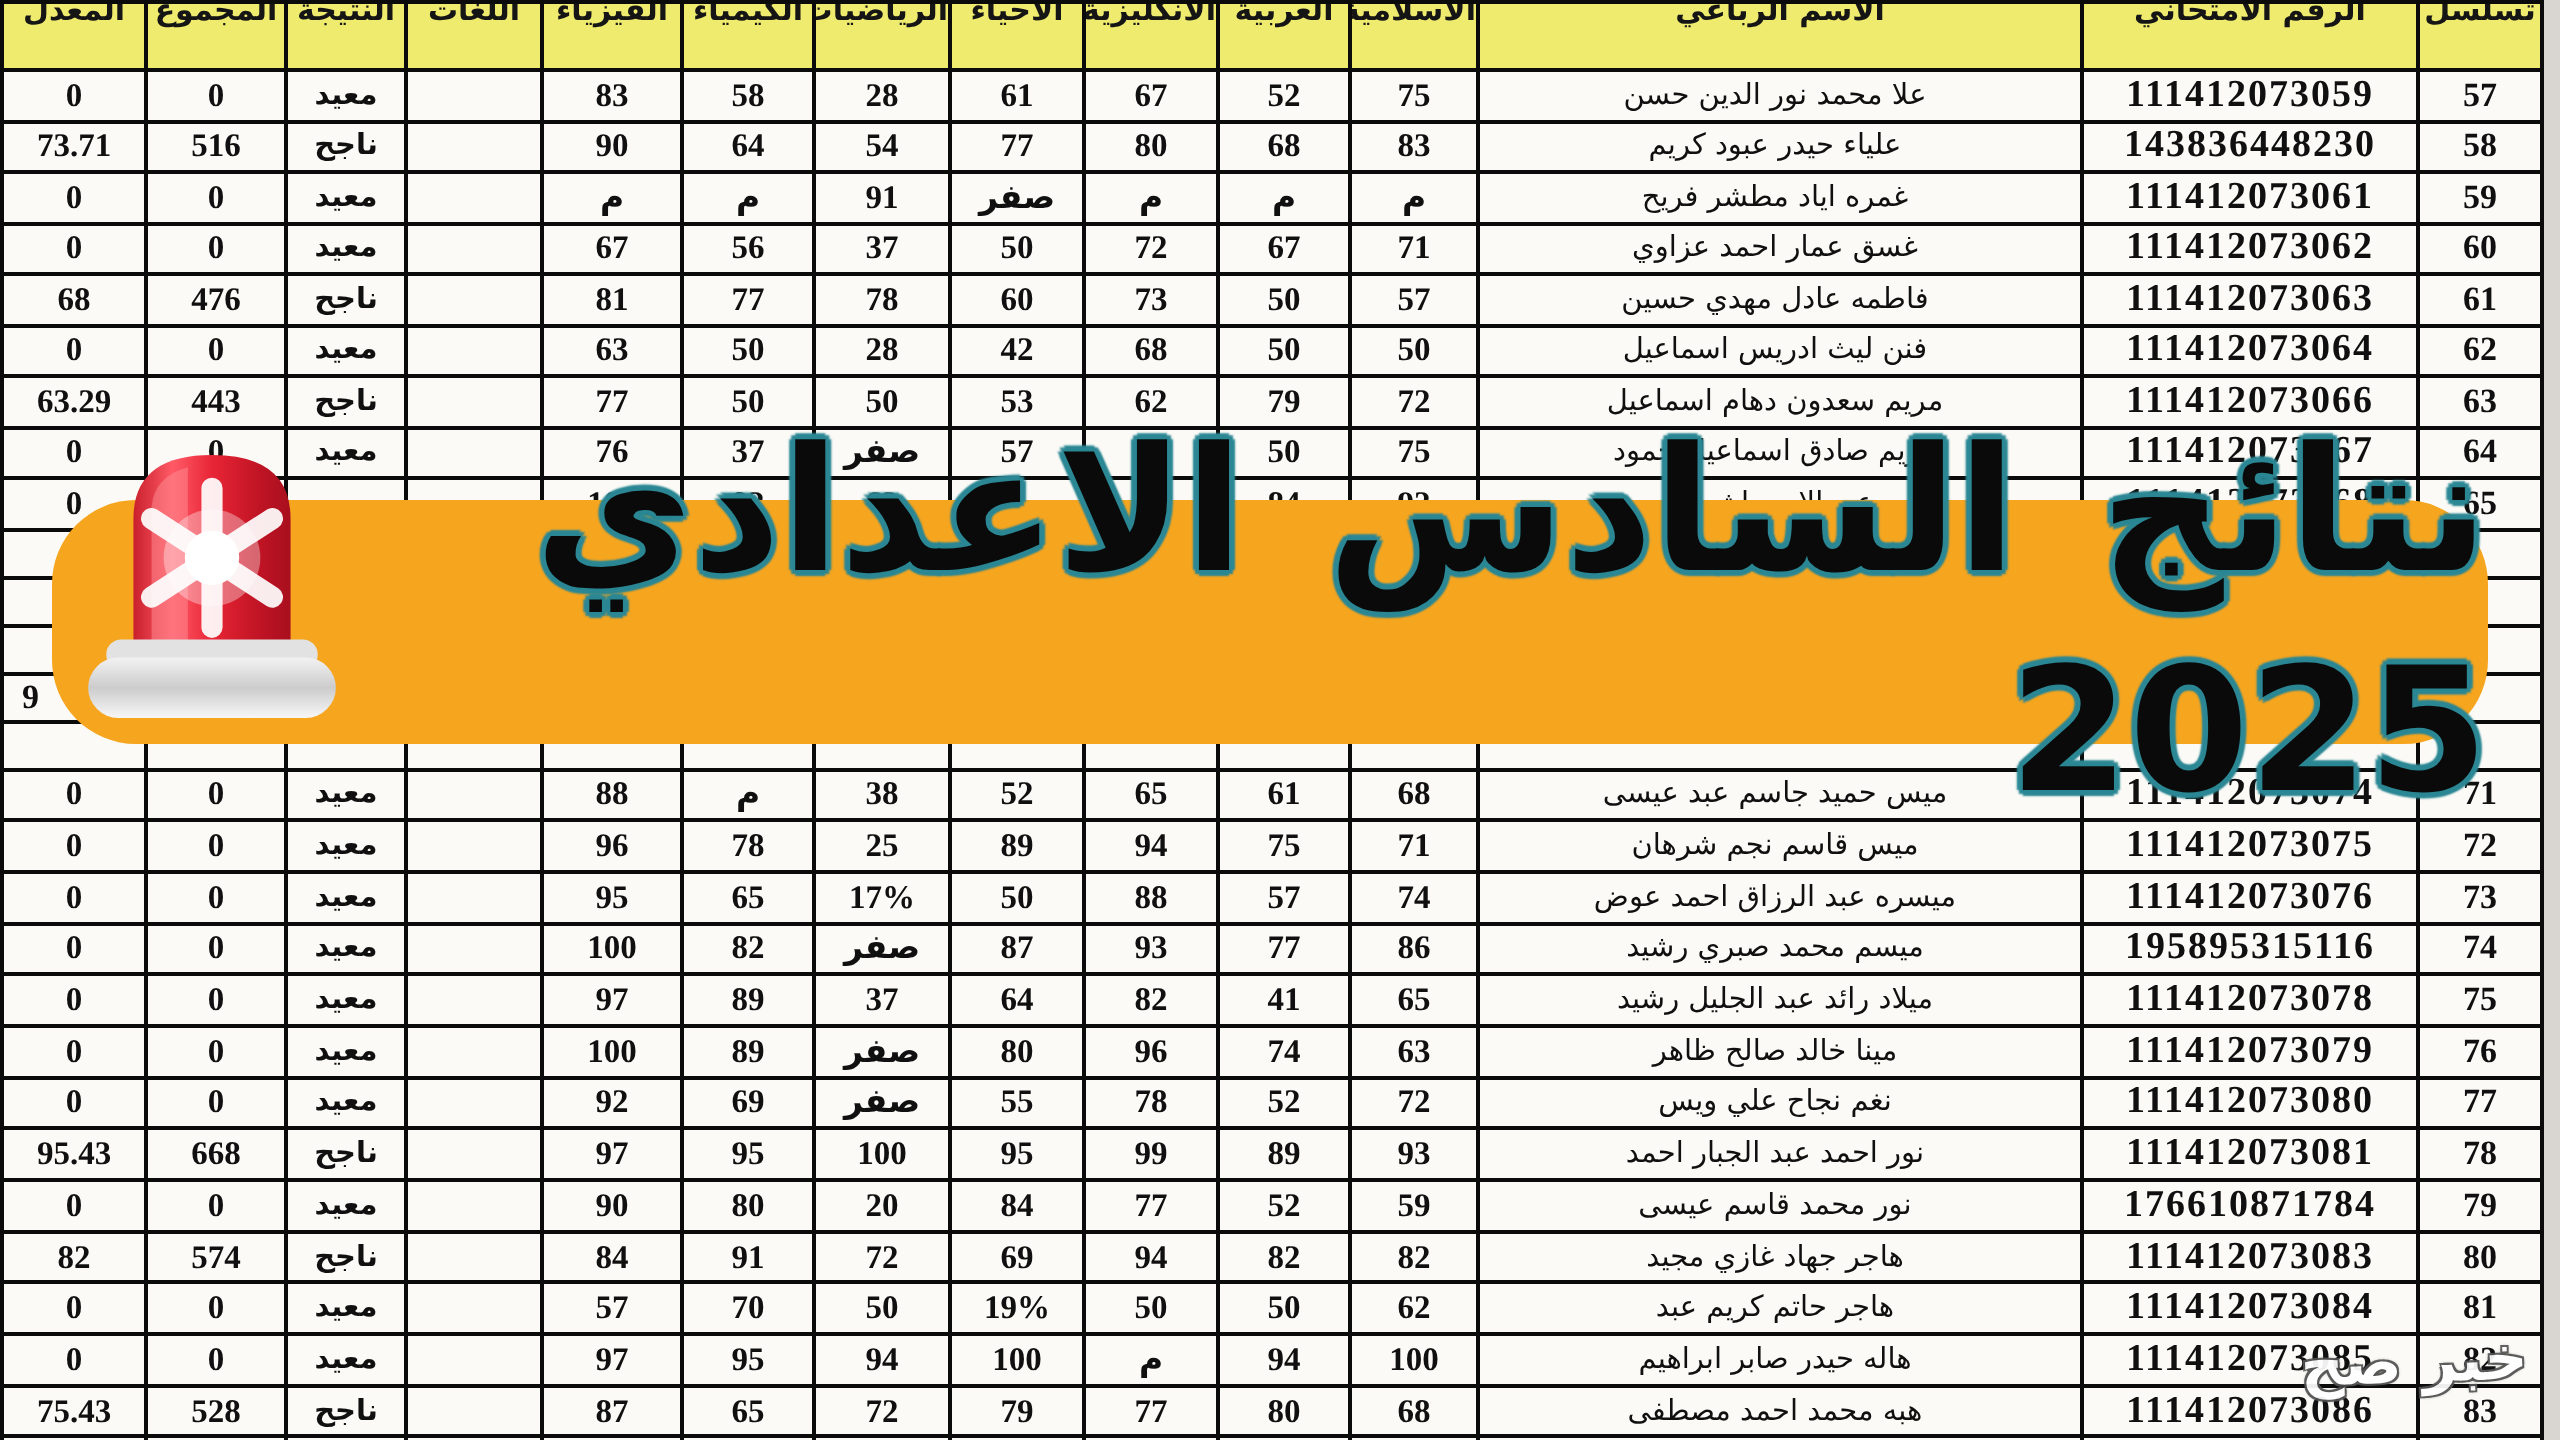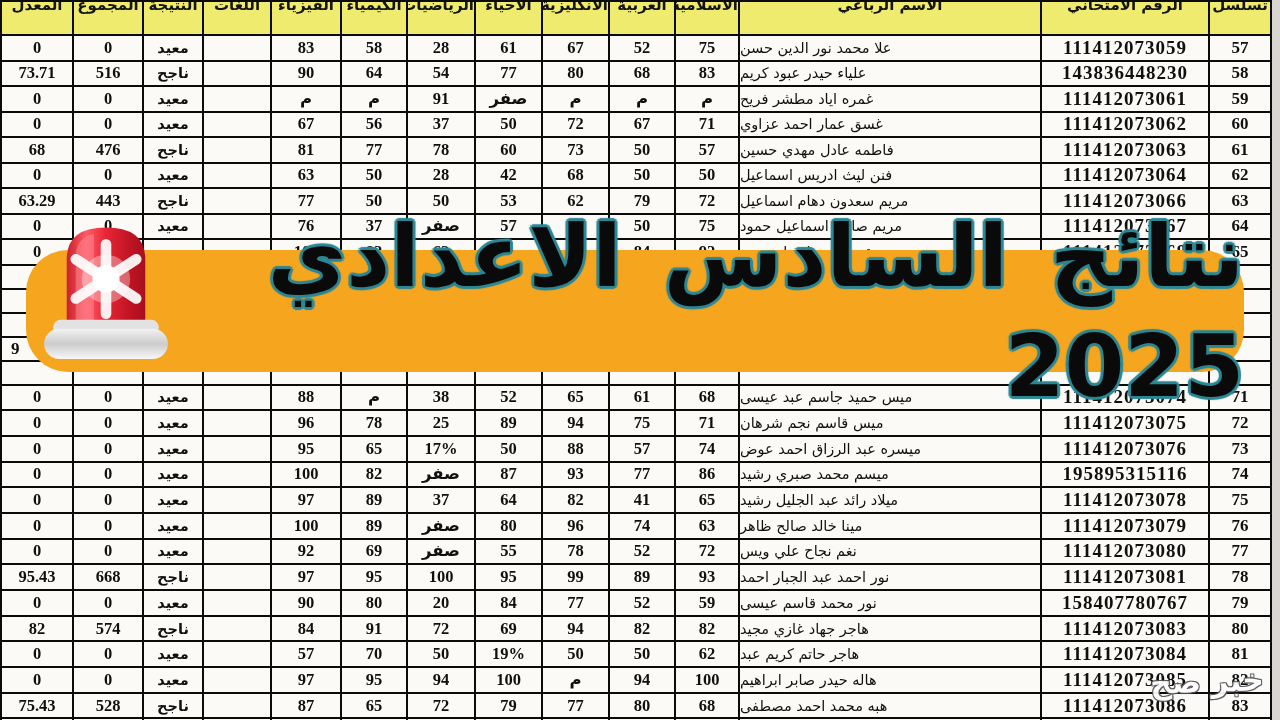--- a/index.html
+++ b/index.html
@@ -27,21 +27,21 @@
     display:block;margin-top:-7px;line-height:20px;
     font-size:15px;font-weight:bold;color:#151515;
     font-family:"DejaVu Sans",sans-serif;
   }
   tbody.top tr{height:25.5px;}
   tbody.gap tr{height:24px;}
   tbody.bot tr{height:25.7px;}
   td{font:bold 16.5px "Liberation Serif","DejaVu Sans",serif;}
   td:nth-child(1){font:bold 17px "Liberation Serif","DejaVu Sans",serif;}
   td:nth-child(2){font:bold 19px "Liberation Serif","DejaVu Sans",serif;letter-spacing:1px;}
-  td:nth-child(3){font:400 14.5px "DejaVu Sans",sans-serif;text-align:left;padding-right:5px;margin-top:48px;}
+  td:nth-child(3){font:400 14.5px "DejaVu Sans",sans-serif;text-align:center;padding-right:5px;margin-top:48px;}
   td:nth-child(12){font:bold 14.5px "DejaVu Sans",sans-serif;margin-top:28px;}
   td.frag{text-align:left;padding-left:9px;font:bold 17px "Liberation Serif","DejaVu Sans",serif;}
   
   .banner{
     position:absolute;left:26px;top:250px;width:1218px;height:122px;
     background:#f6a51f;border-radius:42px;z-index:5;
   }
   .banner-text{
     position:absolute;left:0;top:0;right:0;bottom:0;
     padding-left:165px;
@@ -515,21 +515,21 @@
         <td>100</td>
         <td>95</td>
         <td>97</td>
         <td></td>
         <td>ناجح</td>
         <td>668</td>
         <td>95.43</td>
       </tr>
       <tr>
         <td>79</td>
-        <td>158407780767</td>
+        <td>176610871784</td>
         <td>نور محمد قاسم عيسى</td>
         <td>59</td>
         <td>52</td>
         <td>77</td>
         <td>84</td>
         <td>20</td>
         <td>80</td>
         <td>90</td>
         <td></td>
         <td>معيد</td>

